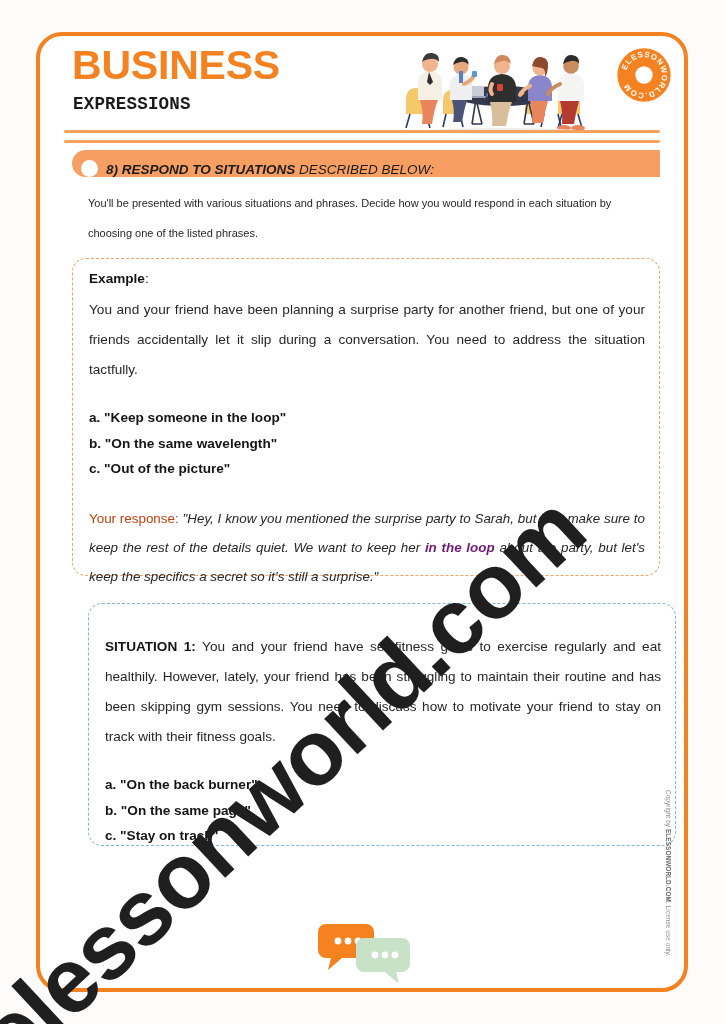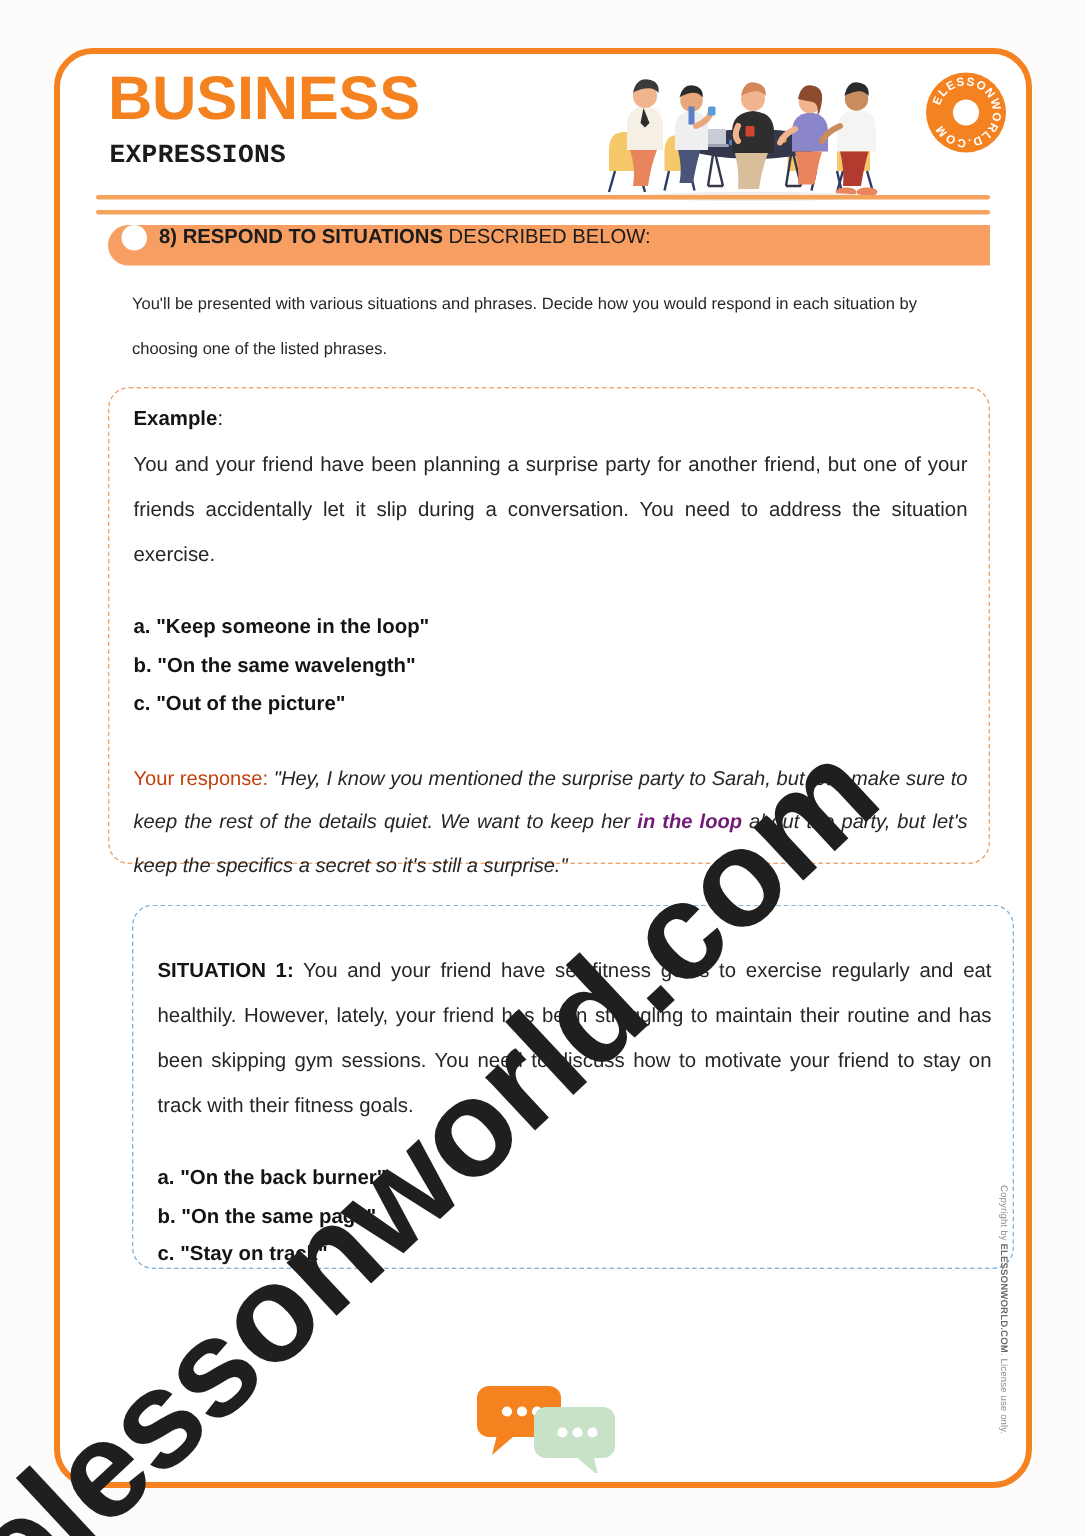--- a/index.html
+++ b/index.html
@@ -93,23 +93,24 @@
   
   #instruction-bar {
     position: absolute;
     left: 72px;
     top: 150px;
     width: 588px;
     height: 27px;
     background: #F79F62;
     border-radius: 14px 0 0 14px;
     display: flex;
-    align-items: flex-start;
+    align-items: flex-end;
     padding-left: 9px;
     box-sizing: border-box;
+    font-style: italic;
   }
   #instruction-dot {
     width: 17px;
     height: 17px;
     border-radius: 50%;
     background: #ffffff;
     flex: 0 0 auto;
     margin-right: 8px;
   }
   #instruction-text {
@@ -366,21 +367,21 @@
   <span id="instruction-text"><span class="strong">8) RESPOND TO SITUATIONS</span><span class="light"> DESCRIBED BELOW:</span></span>
 </div>
 
 <div id="intro">You'll be presented with various situations and phrases. Decide how you would respond in each situation by choosing one of the listed phrases.</div>
 
 <div id="example-card">
   <div id="example-inner">
 
     <div id="example-heading"><span class="label-bold">Example</span><span>:</span></div>
 
-    <p class="para">You and your friend have been planning a surprise party for another friend, but one of your friends accidentally let it slip during a conversation. You need to address the situation exercise.</p>
+    <p class="para">You and your friend have been planning a surprise party for another friend, but one of your friends accidentally let it slip during a conversation. You need to address the situation tactfully.</p>
 
     <ul class="options">
       <li>a. "Keep someone in the loop"</li>
       <li>b. "On the same wavelength"</li>
       <li>c. "Out of the picture"</li>
     </ul>
 
     <div id="response-block"><span class="resp-label">Your response:</span><span> "Hey, I know you mentioned the surprise party to Sarah, but let's make sure to keep the rest of the details quiet. We want to keep her </span><span class="resp-strong">in the loop</span><span> about the party, but let's keep the specifics a secret so it's still a surprise."</span></div>
   </div>
 </div>

